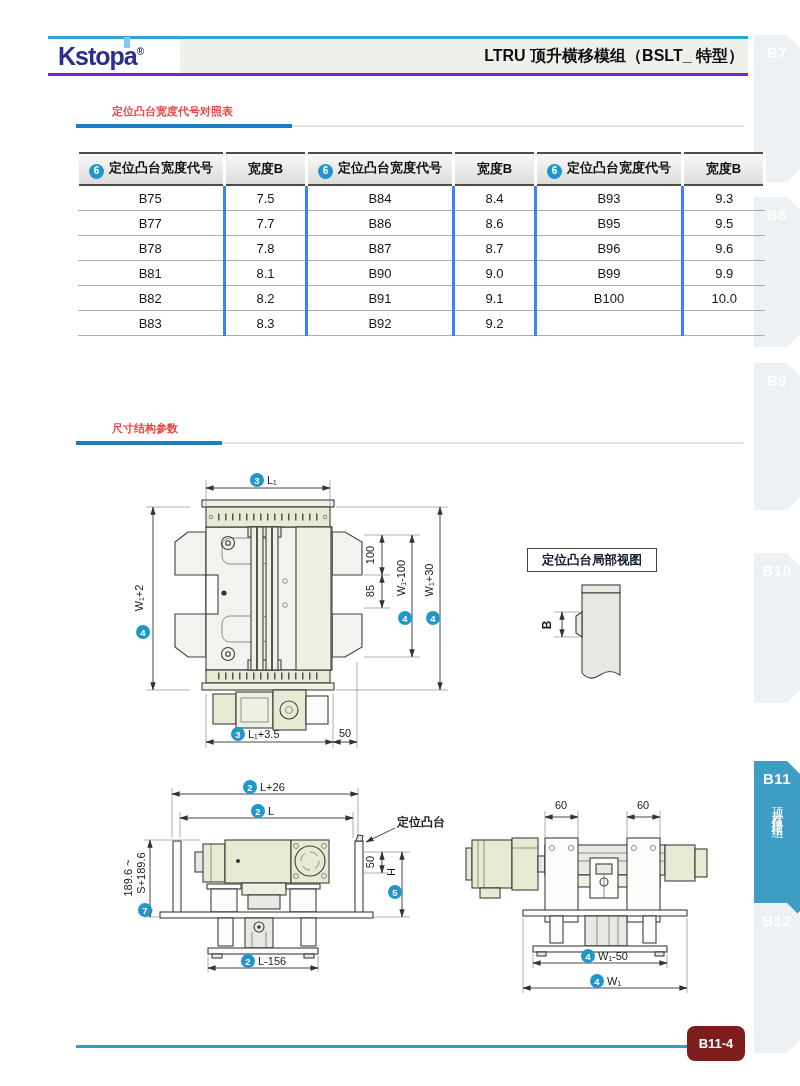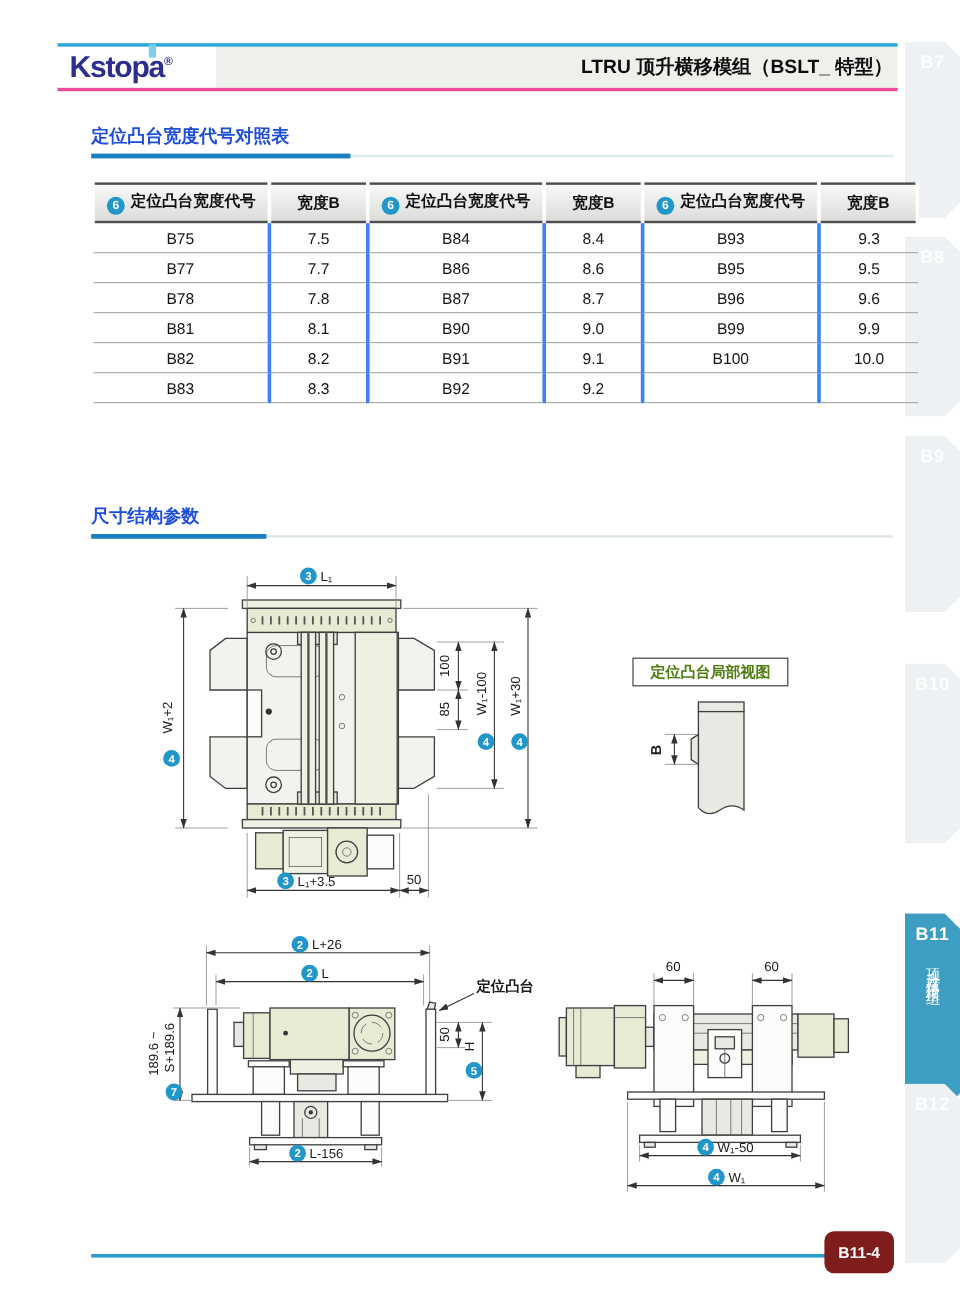--- a/index.html
+++ b/index.html
@@ -1,31 +1,31 @@
 <!DOCTYPE html>
 <html><head>
 <meta charset="utf-8">
 <style>
   html,body{margin:0;padding:0;background:#fff;}
   .page{position:relative;width:800px;height:1086px;background:#ffffff;overflow:hidden;
         font-family:"Liberation Sans","DejaVu Sans",sans-serif;color:#111;}
 
   
   .hdr{position:absolute;left:48px;top:36px;width:700px;height:40px;
-       border-top:3px solid #2aa7d6;border-bottom:3px solid #ec4899;display:flex;box-sizing:border-box;}
+       border-top:3px solid #2aa7d6;border-bottom:3px solid #6d28d9;display:flex;box-sizing:border-box;}
   .hdr-logo{width:132px;background:#fff;display:flex;align-items:center;padding-left:10px;box-sizing:border-box;}
   .logo{position:relative;font-weight:bold;font-size:25px;color:#2b2e8c;letter-spacing:-1px;line-height:1;}
   .logo-accent{position:absolute;right:13px;top:-7px;width:6px;height:11px;background:#7ecdf0;}
   .logo-reg{font-size:10px;vertical-align:10px;font-weight:bold;color:#2b2e8c;}
   .hdr-band{flex:1;background:#eef0ec;display:flex;align-items:center;justify-content:flex-end;
             padding-right:4px;font-weight:bold;font-size:16px;color:#0d0d0d;}
 
   
   .sec{position:absolute;left:76px;width:668px;}
-  .sec-title{font-size:15px;font-weight:bold;color:#1d4ed8;}
+  .sec-title{font-size:11px;font-weight:bold;color:#ef4444;margin-left:36px;}
   .sec-rule{height:2px;background:#dde6ea;position:relative;margin-top:6px;}
   .sec-rule .accent{position:absolute;left:0;top:-1px;height:4px;background:#1a7fc0;}
   .sec1{top:104px;} .sec1 .accent{width:216px;}
   .sec2{top:421px;} .sec2 .accent{width:146px;}
 
   
   .wtable{position:absolute;left:76px;top:152px;border-collapse:collapse;}
   .wtable th{width:142px;height:28px;font-size:13px;font-weight:bold;color:#111;text-align:center;
              background:linear-gradient(#f8f8f6,#dcdcda);
              border-top:2px solid #4d4d4d;border-bottom:2px solid #4d4d4d;
@@ -55,21 +55,21 @@
   .dim{stroke:#333;stroke-width:.9;fill:none;}
   .ol{stroke:#3f3f3f;stroke-width:1.1;}
   .thin{stroke:#666;stroke-width:.7;fill:none;}
   .plate{fill:#f2f3ee;} .cream{fill:#e7ebd4;} .cream2{fill:#eef0e2;}
   .white{fill:#fcfdfb;} .gray{fill:#e8e9e2;} .noF{fill:none;}
   .dtxt{font-size:11px;fill:#1a1a1a;}
   .btxt{font-size:9.5px;font-weight:bold;fill:#fff;text-anchor:middle;}
   .badge{fill:#2196c8;stroke:none;}
   .ticks{stroke:#555;stroke-width:7;stroke-dasharray:1.5 5.5;fill:none;}
   .detail-title{position:absolute;left:527px;top:548px;width:128px;height:22px;border:1px solid #444;
-                display:flex;align-items:center;justify-content:center;font-size:12.5px;font-weight:bold;color:#4d7c0f;}
+                display:flex;align-items:center;justify-content:center;font-size:12.5px;font-weight:bold;color:#0f172a;}
 
   
   .foot-line{position:absolute;left:76px;top:1045px;width:668px;height:3px;background:#2a9fce;}
   .foot-badge{position:absolute;left:687px;top:1026px;width:58px;height:35px;background:#7f1d1d;
               border-radius:8px;color:#fff;font-size:13px;font-weight:bold;
               display:flex;align-items:center;justify-content:center;}
 </style>
 </head>
 <body>
 

